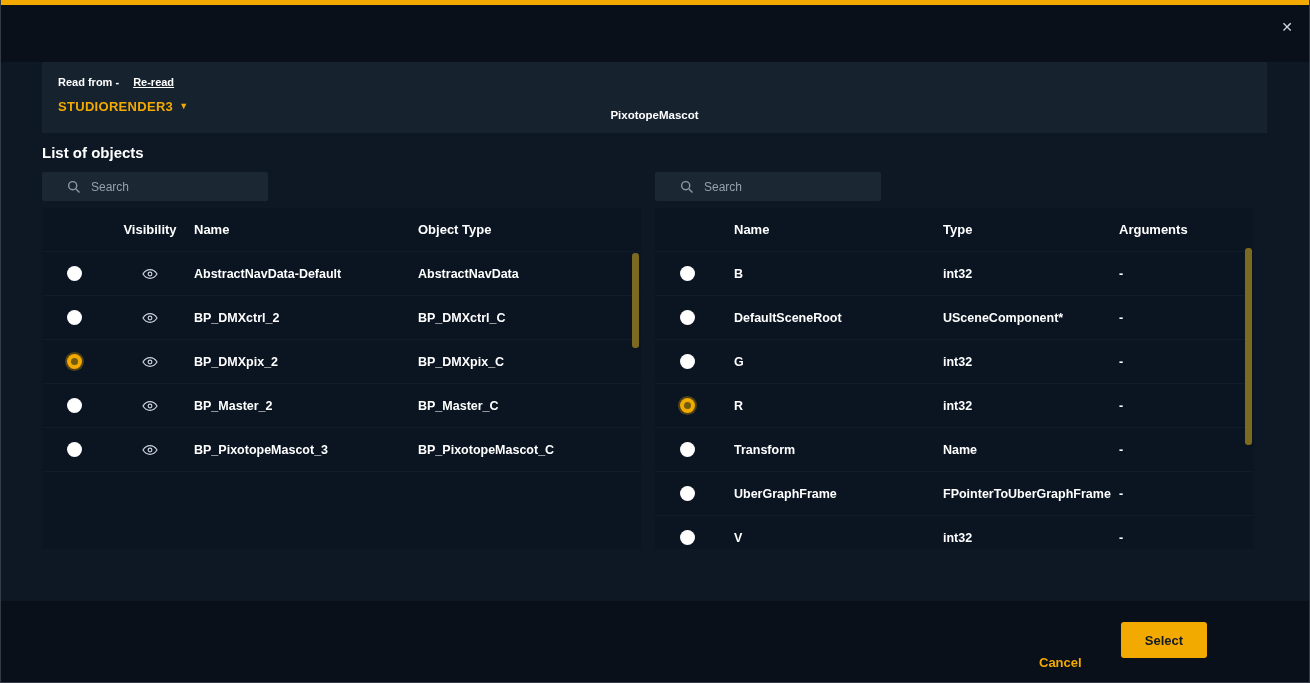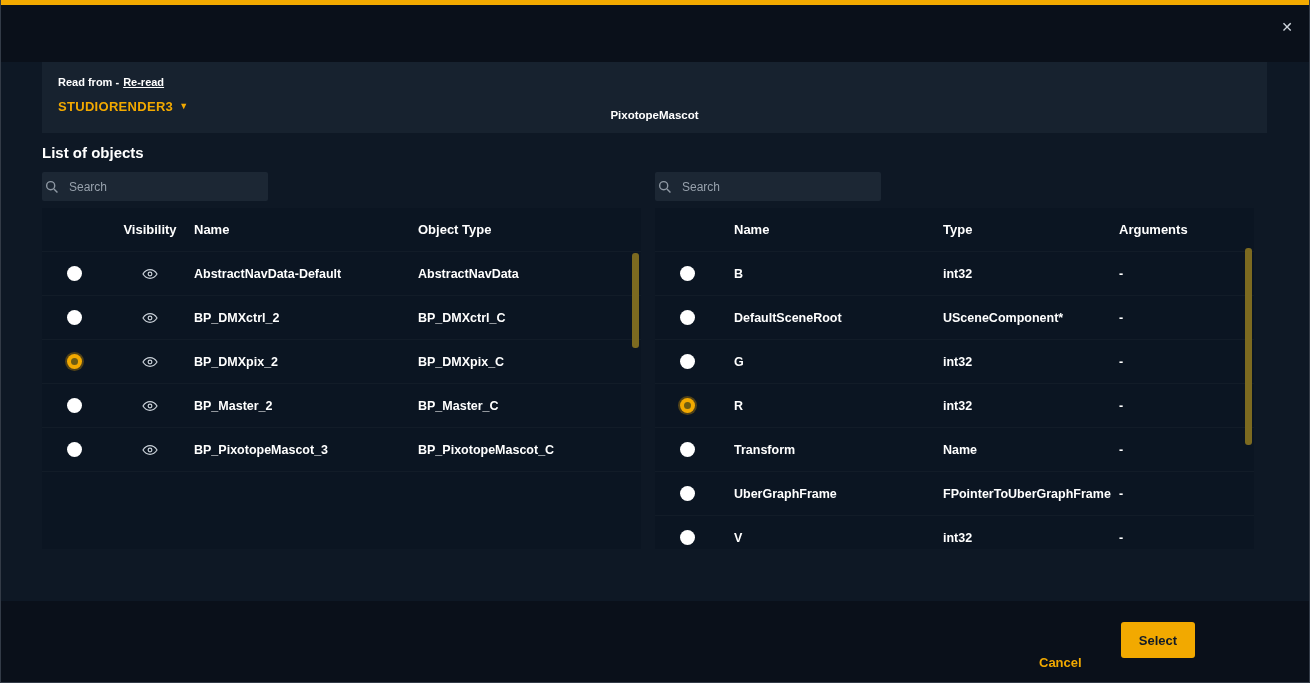--- a/index.html
+++ b/index.html
@@ -6,29 +6,29 @@
   *{box-sizing:border-box;font-family:"Liberation Sans",sans-serif;}
   .screen{position:relative;width:1310px;height:683px;background:#0A101A;
           border-left:1px solid #333b47;border-right:1px solid #333b47;border-bottom:1px solid #333b47;overflow:hidden;}
   .accent-bar{position:absolute;top:0;left:0;width:100%;height:5px;background:#F2A900;}
   .body-region{position:absolute;top:62px;left:0;width:100%;height:539px;background:#0E1825;}
   .close{position:absolute;top:20px;right:16px;color:#cfd5dd;font-size:14px;line-height:1;cursor:pointer;}
 
   
   .header-panel{position:absolute;left:41px;top:62px;width:1225px;height:71px;background:#17222F;}
   .read-row{position:absolute;left:16px;top:14px;font-size:11px;font-weight:700;color:#fff;}
-  .read-row .lnk{margin-left:4px;text-decoration:underline;cursor:pointer;}
+  .read-row .lnk{margin-left:14px;text-decoration:underline;cursor:pointer;}
   .source-row{position:absolute;left:16px;top:37px;font-size:13px;font-weight:700;color:#F2A900;letter-spacing:.3px;cursor:pointer;}
   .source-row .caret{font-size:9px;margin-left:6px;vertical-align:2px;}
   .hp-title{position:absolute;top:11px;left:0;width:100%;text-align:center;font-size:17px;color:#fff;pointer-events:none;}
   .hp-sub{position:absolute;top:47px;left:0;width:100%;text-align:center;font-size:11.5px;font-weight:700;color:#fff;pointer-events:none;}
 
   
   .panel-title{position:absolute;top:144px;font-size:15px;font-weight:700;color:#fff;}
-  .search-box{position:absolute;top:172px;width:226px;height:29px;background:#1C2734;border-radius:2px;display:flex;align-items:center;padding:0 3px;}
+  .search-box{position:absolute;top:172px;width:226px;height:29px;background:#1C2734;border-radius:2px;display:flex;align-items:center;padding:0 25px;}
   .search-box svg{flex:0 0 auto;margin-right:8px;}
   .search-box input{flex:1;background:transparent;border:none;outline:none;color:#e7ebf0;font-size:12px;}
   .search-box input::placeholder{color:#97a1ac;}
 
   
   .table{position:absolute;top:208px;width:599px;height:341px;background:#0B1522;overflow:hidden;}
   .trow{display:flex;height:44px;align-items:center;border-bottom:1px solid rgba(255,255,255,0.03);}
   .cell{font-size:12.5px;font-weight:700;color:#fff;display:flex;align-items:center;}
   .thead .cell{font-size:13px;}
   .c-radio{width:64px;justify-content:center;}
@@ -42,21 +42,21 @@
   .radio{width:15px;height:15px;border-radius:50%;background:#fff;position:relative;display:inline-block;cursor:pointer;}
   .radio.checked{background:#F2A900;box-shadow:0 0 0 2px rgba(242,169,0,.30);}
   .radio.checked::after{content:'';position:absolute;inset:4px;border-radius:50%;background:#6d5c12;}
   .eye{display:inline-flex;cursor:pointer;}
 
   .scrollbar{position:absolute;top:0;right:2px;width:7px;height:100%;}
   .scrollbar .thumb{position:absolute;left:0;width:7px;border-radius:3px;background:#7C6A20;}
 
   
   .btn-cancel{position:absolute;left:1038px;top:632px;font-size:13px;font-weight:700;color:#F2A900;cursor:pointer;margin-top:23px;}
-  .btn-select{position:absolute;left:1120px;top:622px;width:74px;height:36px;background:#F2A900;color:#111a27;
+  .btn-select{position:absolute;left:1120px;top:622px;width:86px;height:36px;background:#F2A900;color:#111a27;
               font-size:13px;font-weight:700;border:none;border-radius:3px;cursor:pointer;}
 </style>
 </head>
 <body>
 
 <div class="screen">
   <div class="accent-bar"></div>
   <div class="body-region"></div>
   <div class="close">✕</div>
 

